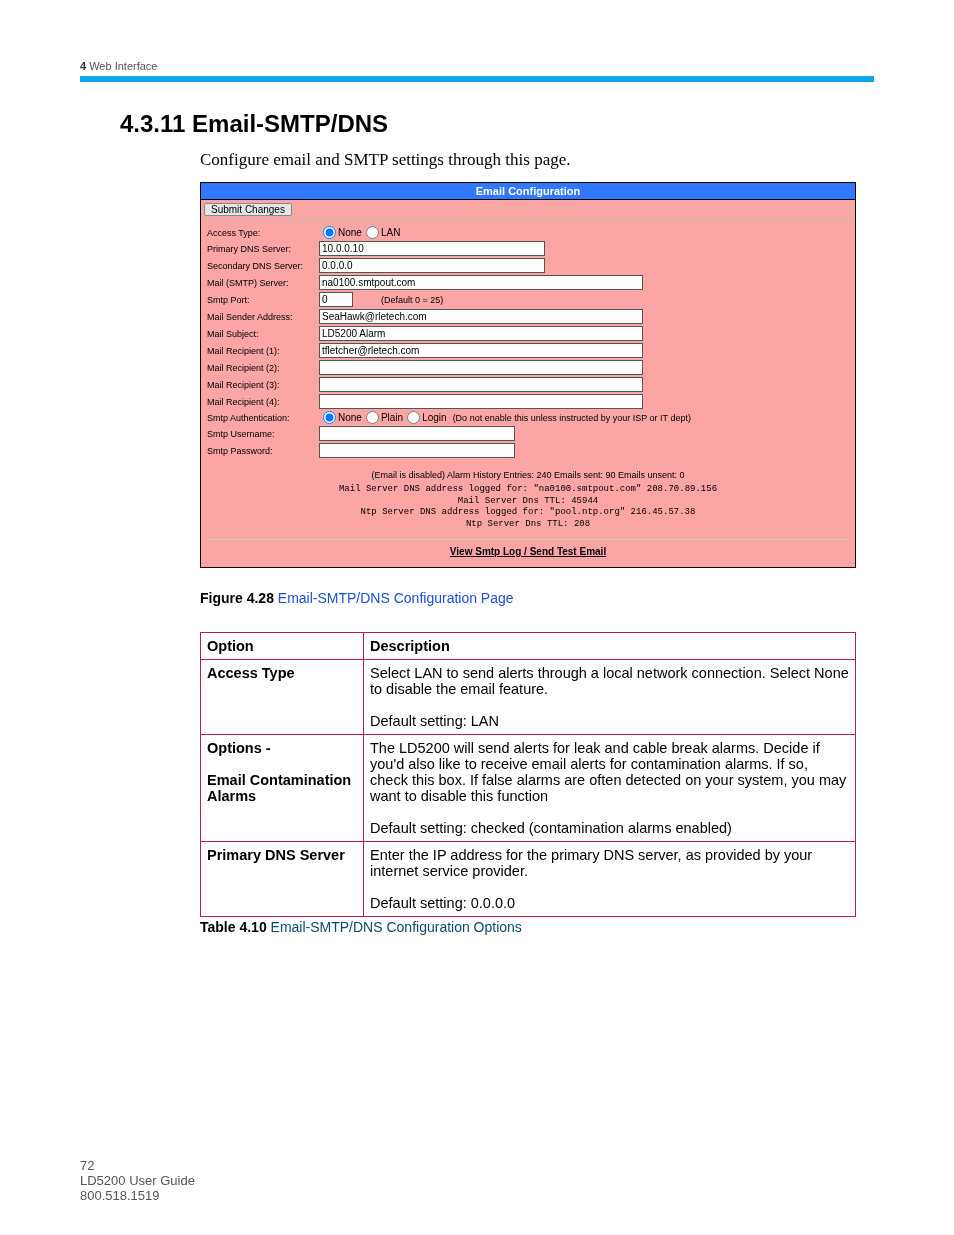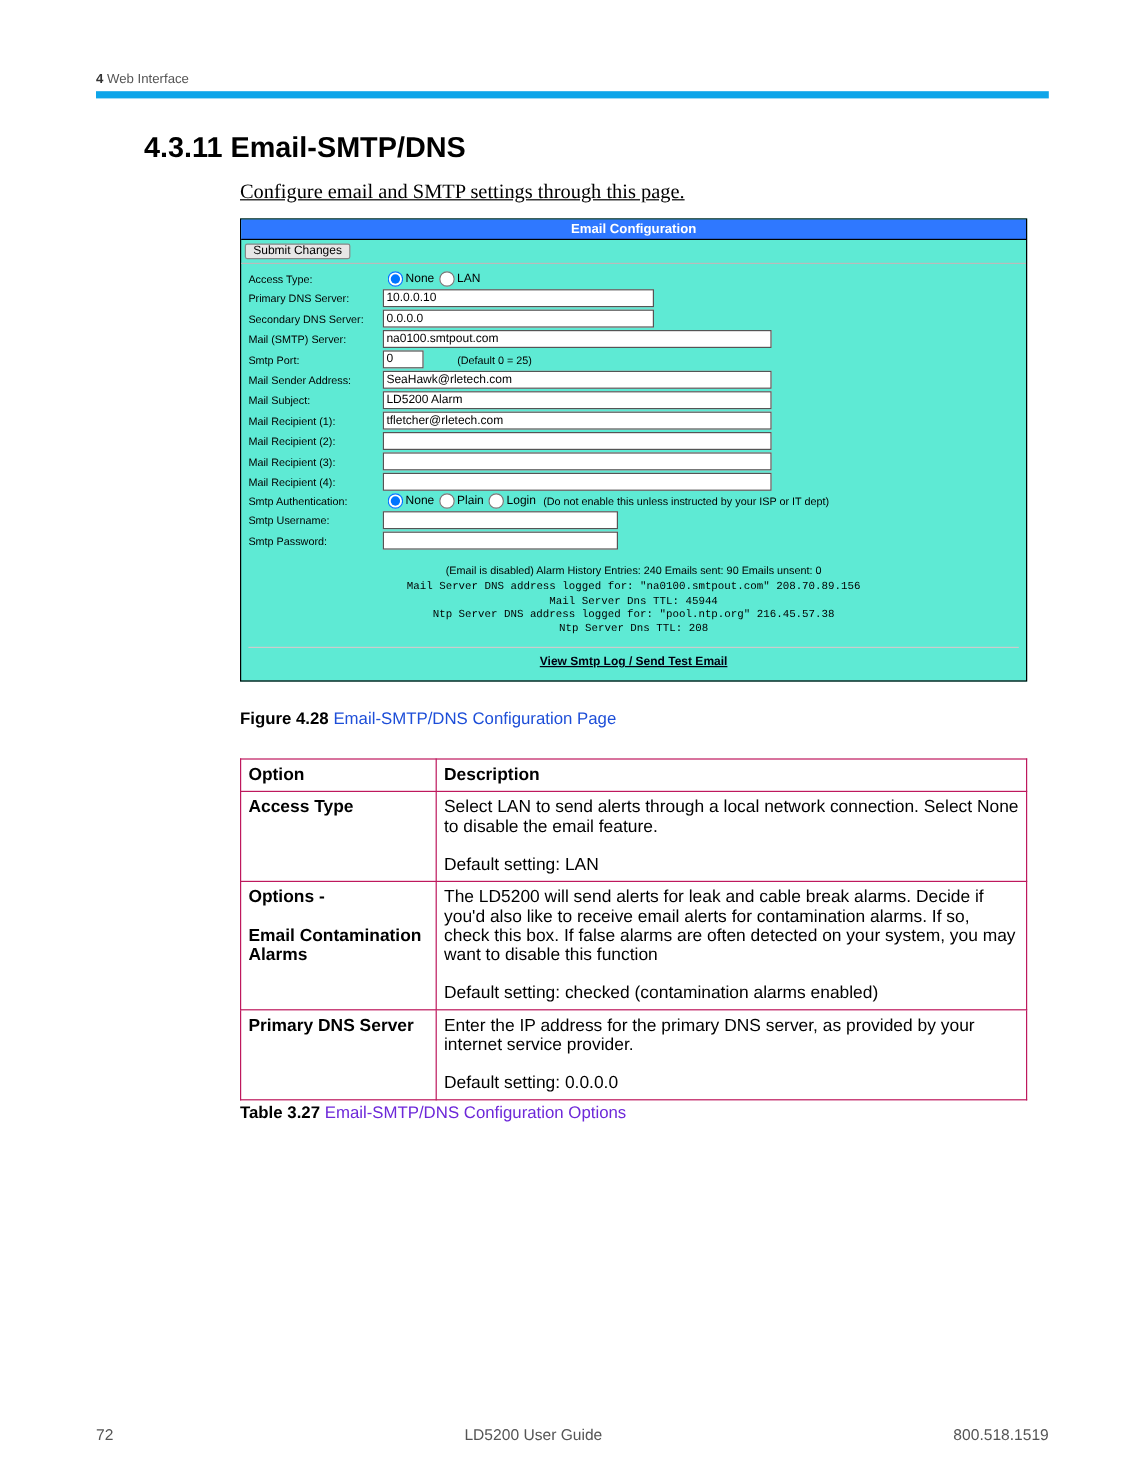--- a/index.html
+++ b/index.html
@@ -24,27 +24,26 @@
   h2.section {
     font-size: 24px;
     font-weight: bold;
     margin: 10px 0 12px 40px;
   }
   h2.section .secnum { display: inline; }
   .intro {
     font-family: "Times New Roman", serif;
     font-size: 17px;
     margin: 0 0 12px 120px;
-    text-decoration: underline;
   }
   .config-box {
     margin: 0 18px 0 120px;
     border: 1px solid #000;
     font-size: 10px;
-    background: #5eead4;
+    background: #fca5a5;
   }
   .cfg-title {
     background: #2f78ff;
     color: #fff;
     text-align: center;
     font-weight: bold;
     font-size: 11px;
     padding: 2px 0;
     border-bottom: 1px solid #000;
   }
@@ -117,30 +116,31 @@
     vertical-align: top;
     text-align: left;
   }
   table.opts th { font-weight: bold; }
   table.opts td.optname { width: 150px; font-weight: bold; }
   .tbl-caption {
     margin: 2px 0 0 120px;
     font-size: 14px;
   }
   .tbl-caption .bold { font-weight: bold; }
-  .tbl-caption .blue { color: #6d28d9; }
+  .tbl-caption .blue { color: #0c4a6e; }
   .footer {
     position: absolute;
     bottom: 32px;
     left: 80px;
     right: 80px;
     font-size: 13px;
     color: #555;
     display: flex;
     justify-content: space-between;
+    flex-direction: column;
   }
 </style>
 </head>
 <body>
 
 <div class="page-header">
   <span class="chapnum">4</span>
   <span>Web Interface</span>
 </div>
 
@@ -266,21 +266,21 @@
     <td class="optname">Primary DNS Server</td>
     <td>
       <span>Enter the IP address for the primary DNS server, as provided by your internet service provider.</span><br><br>
       <span>Default setting: 0.0.0.0</span>
     </td>
   </tr>
 </tbody>
   </table>
 
 <div class="tbl-caption">
-  <span class="bold">Table 3.27</span>
+  <span class="bold">Table 4.10</span>
   <span class="blue">Email-SMTP/DNS Configuration Options</span>
 </div>
 
 <div class="footer">
   <span>72</span>
   <span>LD5200 User Guide</span>
   <span>800.518.1519</span>
 </div>
 
 </body></html>

